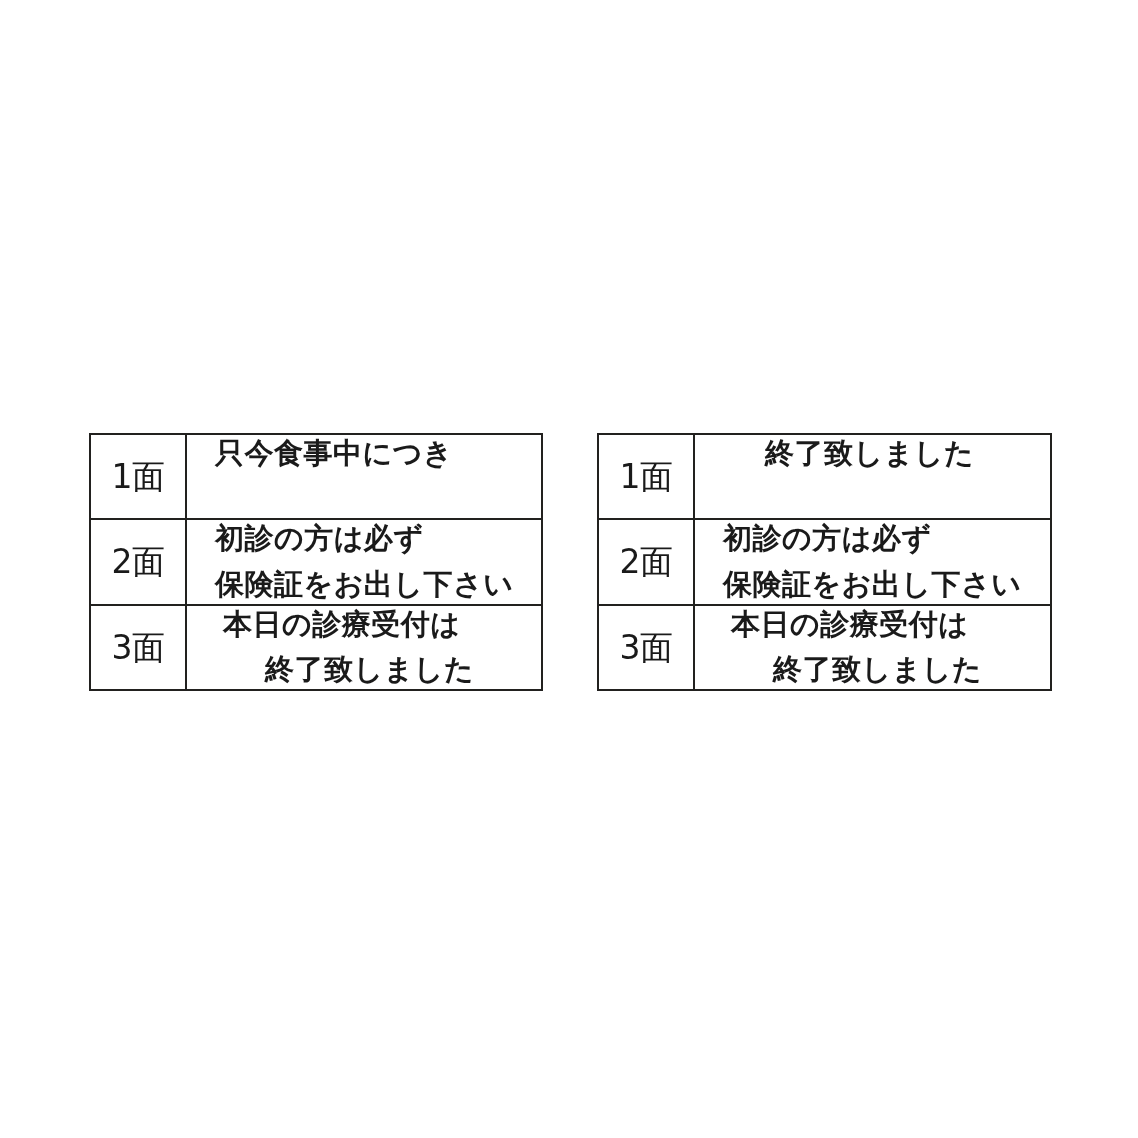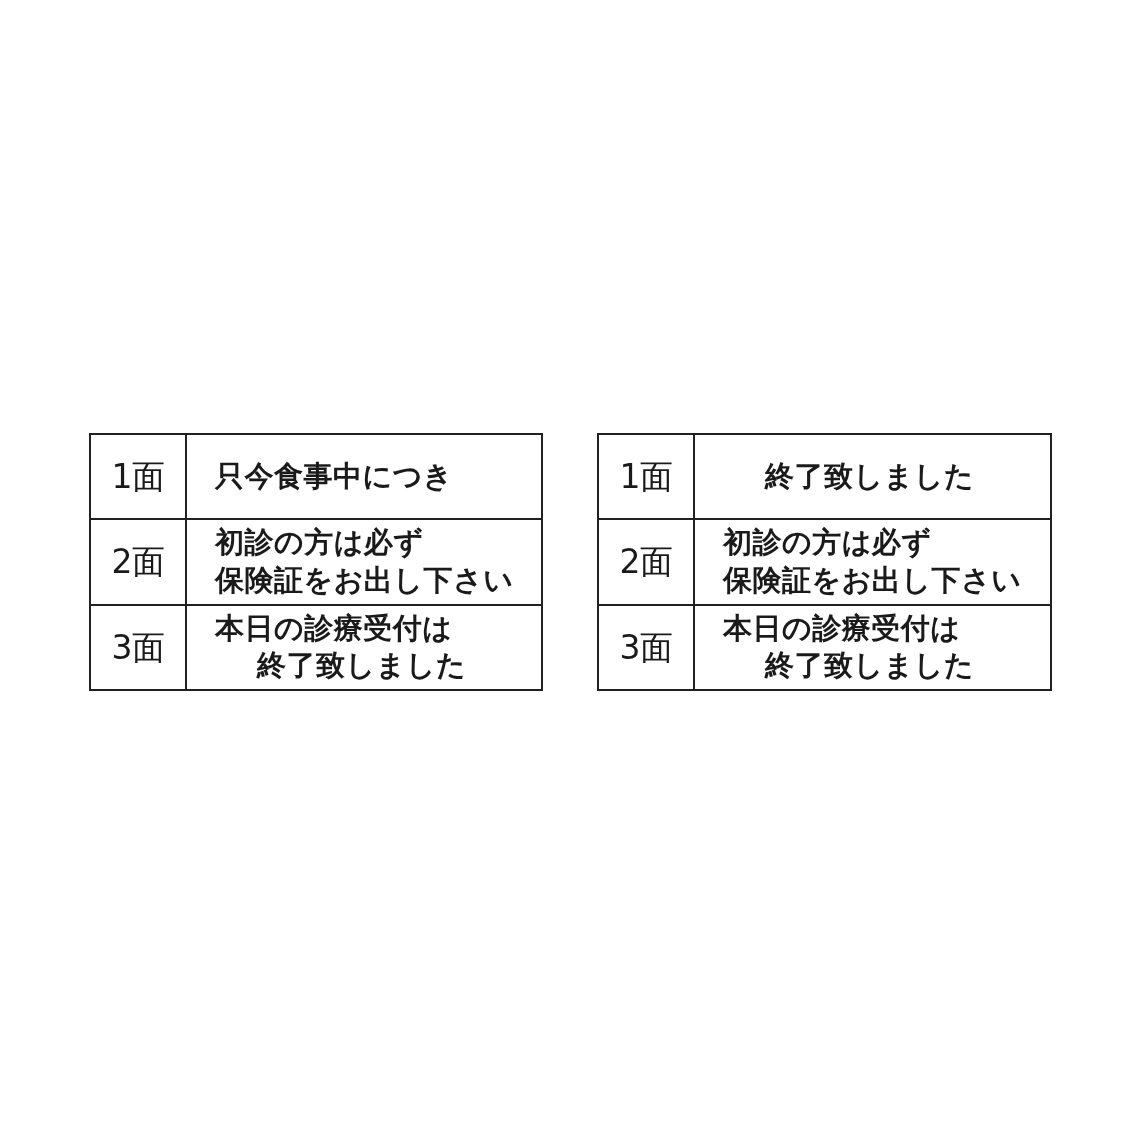--- a/index.html
+++ b/index.html
@@ -36,21 +36,21 @@
   #panel-right { left: 597px; top: 433px; width: 455px; height: 258px; }
 
   .panel-row {
     box-sizing: border-box;
     flex: 1 1 0;
     display: flex;
     flex-direction: row;
     border-bottom: 2px solid #22211f;
     min-height: 0;
   }
-  .panel-row:last-child { border-bottom: none; }
+  .panel-row:last-child { border-bottom: none; gap: 8px; }
 
   
   .label-cell {
     box-sizing: border-box;
     width: 96px;
     flex: 0 0 96px;
     border-right: 2px solid #22211f;
     display: flex;
     align-items: center;
     justify-content: center;
@@ -65,21 +65,21 @@
     white-space: nowrap;
   }
 
   
   .message-cell {
     box-sizing: border-box;
     flex: 1 1 auto;
     display: flex;
     flex-direction: column;
     align-items: flex-start;
-    justify-content: center;
+    justify-content: space-between;
     padding: 0 10px 0 28px;
     min-width: 0;
   }
   .msg-line {
     font-family: "DejaVu Serif", "Liberation Serif", serif;
     font-weight: 700;
     font-size: 29px;
     line-height: 1.30;
     color: #1a1a1a;
     white-space: nowrap;

